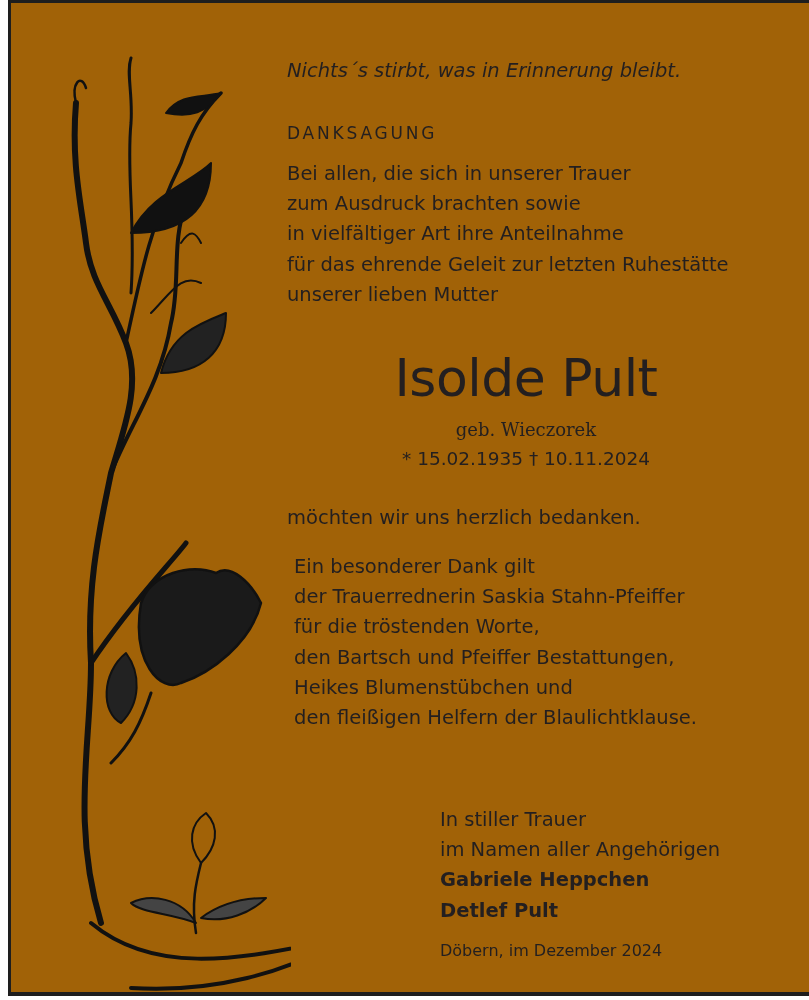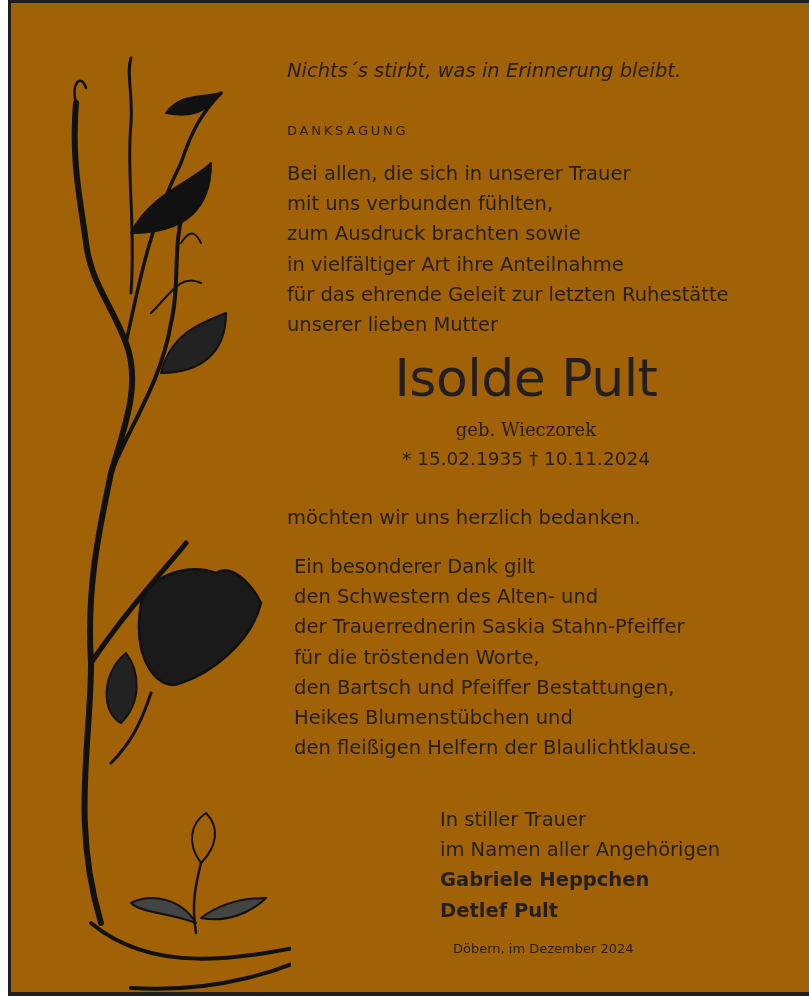--- a/index.html
+++ b/index.html
@@ -5,31 +5,31 @@
   html, body { margin:0; padding:0; background:#ffffff; }
   body { width:809px; height:1000px; position:relative; overflow:hidden; }
   .frame {
     position:absolute; left:8px; top:0; width:805px; height:996px;
     border-top:3px solid #1e1e1e; border-left:3px solid #1e1e1e;
     border-right:4px solid #1e1e1e; border-bottom:4px solid #1e1e1e;
     box-sizing:border-box; background:#a16207;
   }
   .txt { position:absolute; color:#231f20; font-family:"DejaVu Sans", sans-serif; white-space:nowrap; }
   .motto { left:276px; top:56px; font-size:19.5px; font-style:italic; }
-  .heading { left:276px; top:120px; font-size:13px; letter-spacing:2.8px; }
+  .heading { left:276px; top:120px; font-size:17px; letter-spacing:2.8px; }
   .block { left:276px; font-size:19.5px; line-height:30.2px; }
   .b1 { top:156px; }
   .name { left:0; width:1030px; top:345px; font-size:52px; text-align:center; letter-spacing:-0.5px; }
   .maiden { left:0; width:1030px; top:416px; font-size:18px; text-align:center; font-family:"DejaVu Serif", serif; }
   .dates { left:0; width:1030px; top:445px; font-size:18.5px; text-align:center; }
   .thanks { left:276px; top:503px; font-size:19.5px; }
   .b2 { top:549px;margin-left:7px; }
   .sign { left:429px; top:802px; font-size:19.5px; line-height:30.2px; }
   .sign .bold { font-weight:bold; }
-  .place { left:429px; top:938px; font-size:13px;margin-left:13px; }
+  .place { left:429px; top:938px; font-size:16px; }
   .vine { position:absolute; left:20px; top:40px; width:260px; height:960px; }
   .line { display:block; }
 </style>
 </head>
 <body>
 
 <div class="frame">
 
   <svg class="vine" viewBox="0 0 260 960" fill="none" stroke="#111" stroke-linecap="round" stroke-linejoin="round">
 
@@ -54,36 +54,34 @@
     <path d="M165 880 C140 870 110 870 100 860 C120 850 150 855 165 880 Z" fill="#444" stroke-width="2"></path>
     <path d="M170 875 C190 860 215 855 235 855 C220 870 195 880 170 875 Z" fill="#444" stroke-width="2"></path>
     <path d="M60 880 C120 930 200 920 310 895 C260 930 180 950 100 945" stroke-width="4"></path>
   </svg>
 
   <div class="txt motto">Nichts´s stirbt, was in Erinnerung bleibt.</div>
   <div class="txt heading">DANKSAGUNG</div>
 
   <div class="txt block b1">
     <span class="line">Bei allen, die sich in unserer Trauer</span>
-    <span class="line">mit uns verbunden fühlten,</span>
     <span class="line">zum Ausdruck brachten sowie</span>
     <span class="line">in vielfältiger Art ihre Anteilnahme</span>
     <span class="line">für das ehrende Geleit zur letzten Ruhestätte</span>
     <span class="line">unserer lieben Mutter</span>
   </div>
 
   <div class="txt name">Isolde Pult</div>
   <div class="txt maiden">geb. Wieczorek</div>
   <div class="txt dates">* 15.02.1935   † 10.11.2024</div>
 
   <div class="txt thanks">möchten wir uns herzlich bedanken.</div>
 
   <div class="txt block b2">
     <span class="line">Ein besonderer Dank gilt</span>
-    <span class="line">den Schwestern des Alten- und</span>
     <span class="line">der Trauerrednerin Saskia Stahn-Pfeiffer</span>
     <span class="line">für die tröstenden Worte,</span>
     <span class="line">den Bartsch und Pfeiffer Bestattungen,</span>
     <span class="line">Heikes Blumenstübchen und</span>
     <span class="line">den fleißigen Helfern der Blaulichtklause.</span>
   </div>
 
   <div class="txt sign">
     <span class="line">In stiller Trauer</span>
     <span class="line">im Namen aller Angehörigen</span>

